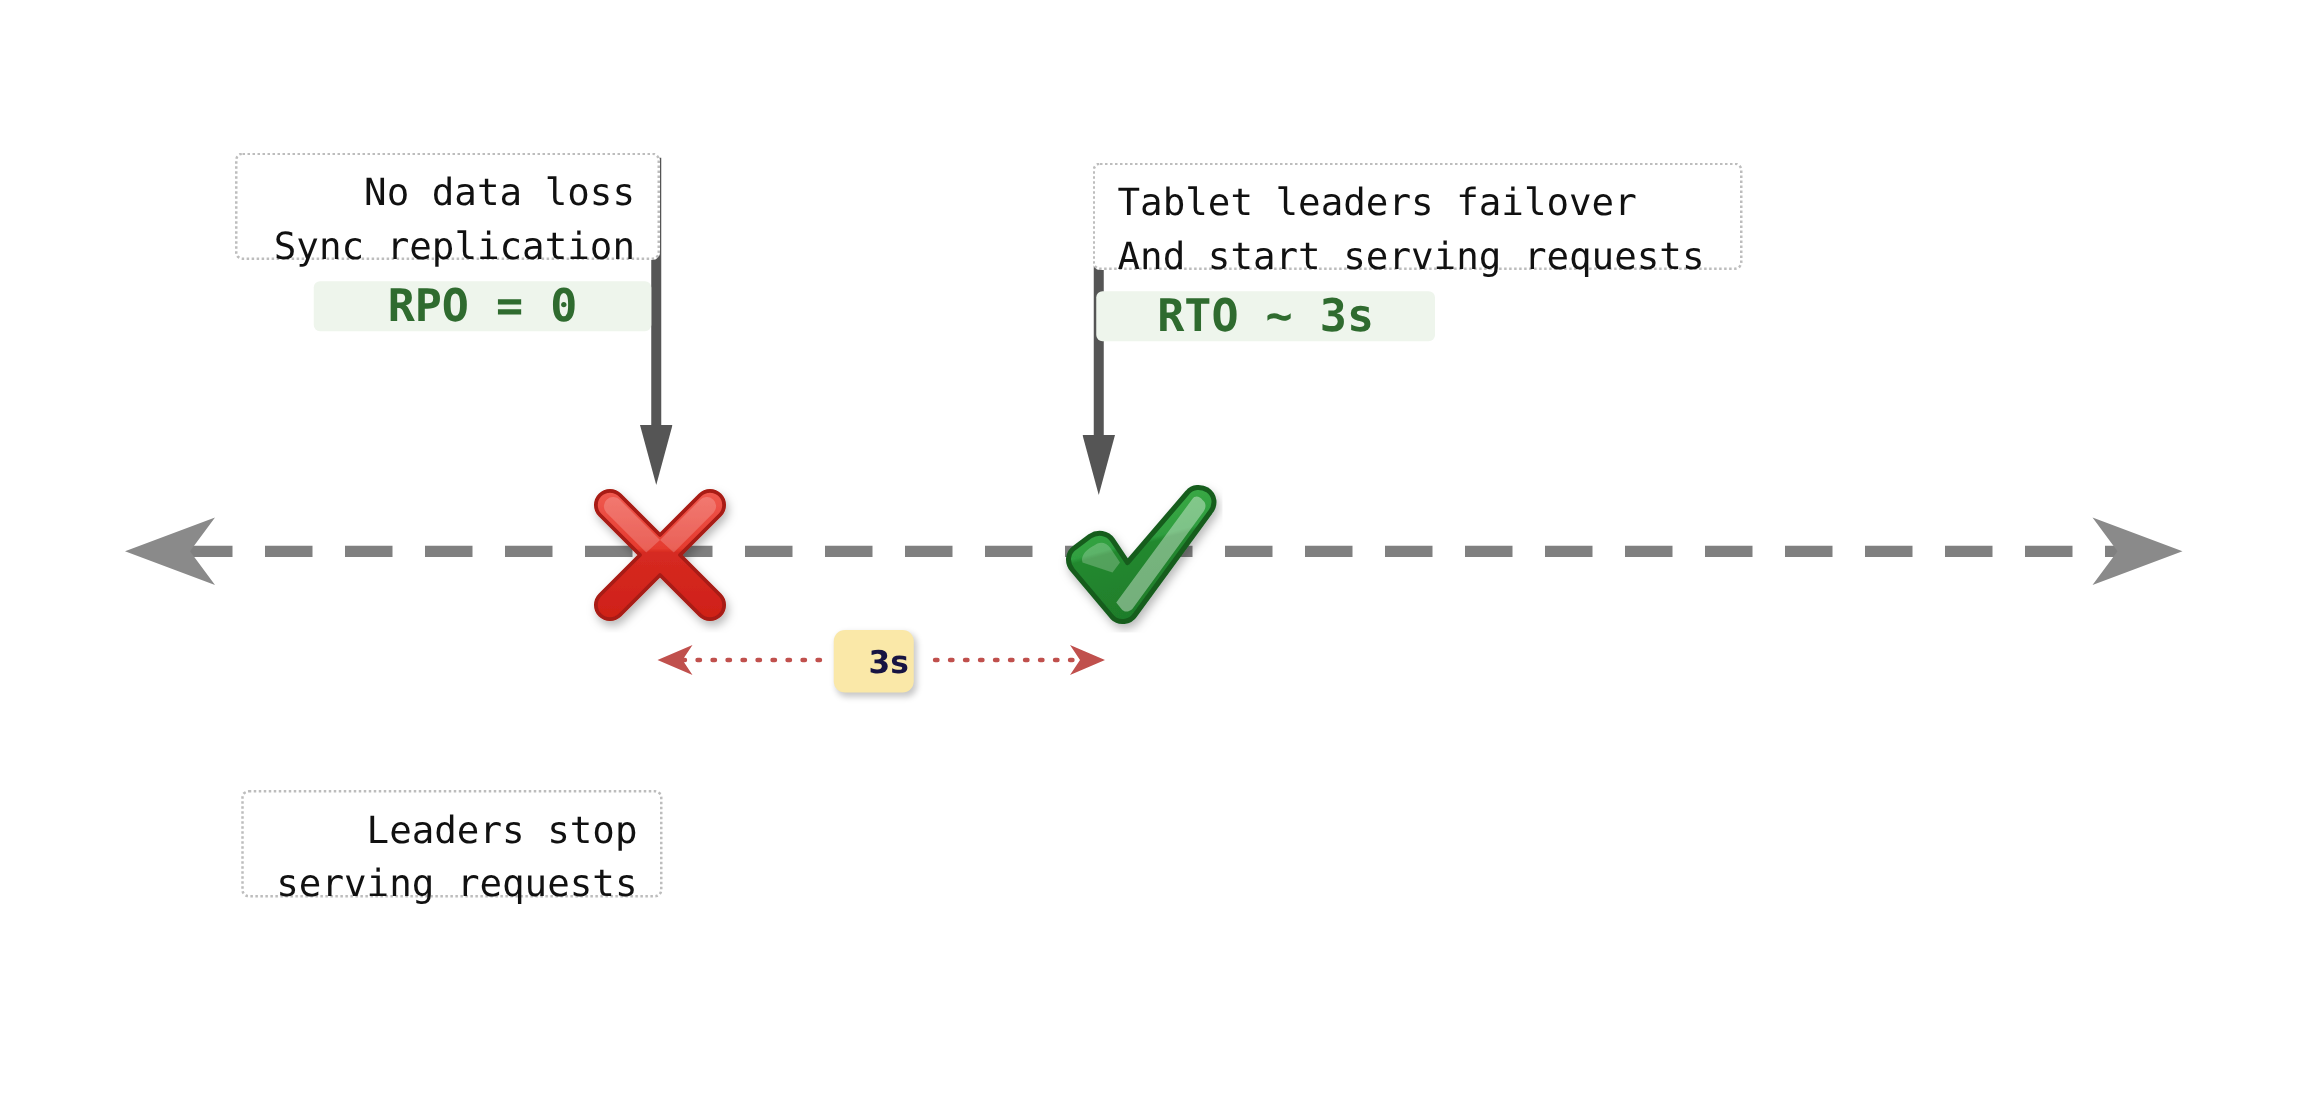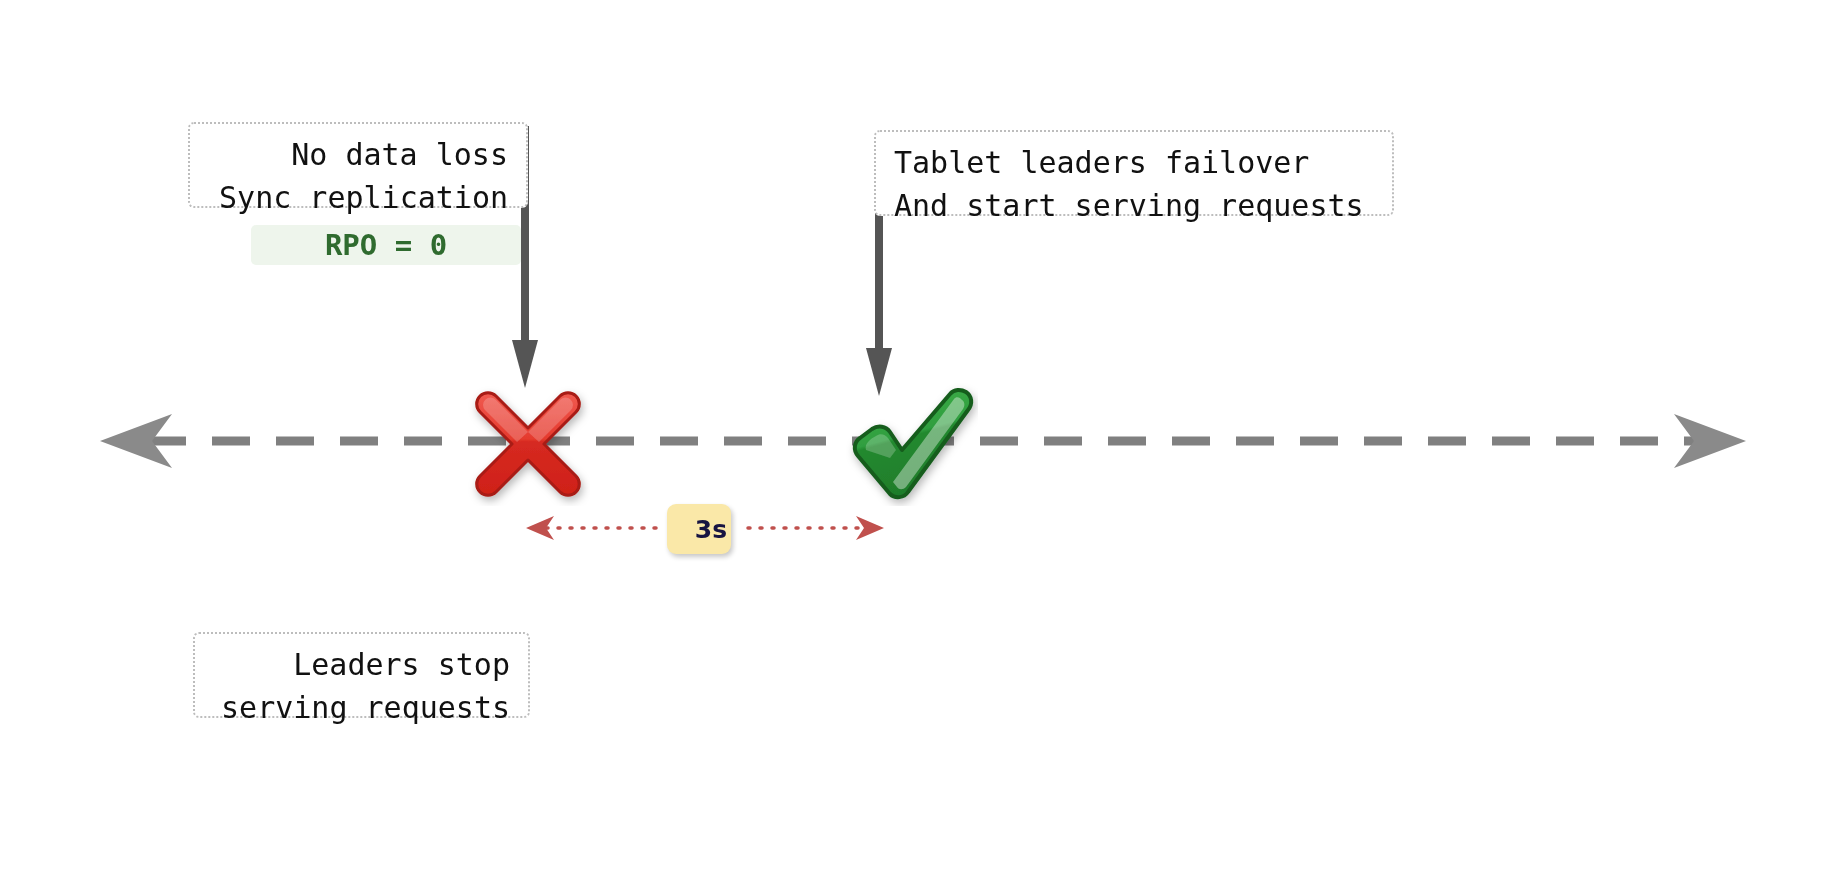--- a/index.html
+++ b/index.html
@@ -50,21 +50,21 @@
   }
 
   
   .metric-badge {
     position: absolute;
     display: flex;
     align-items: center;
     justify-content: center;
     font-family: "DejaVu Sans Mono", "Liberation Mono", monospace;
     font-weight: bold;
-    font-size: 29px;
+    font-size: 36px;
     border-radius: 5px;
     box-sizing: border-box;
     white-space: pre;
   }
   #badge-rpo {
     left: 251px; top: 181px;
     width: 270px; height: 40px;
     background: #eef5ec;
     color: #2f6b2f;
   }
@@ -158,20 +158,21 @@
 Sync replication</div>
 
   <div class="note-box right-align" id="note-leaders-stop">Leaders stop
 serving requests</div>
 
   <div class="note-box left-align" id="note-failover">Tablet leaders failover
 And start serving requests</div>
 
   <div class="metric-badge" id="badge-rpo">RPO = 0</div>
 
+  <div class="metric-badge" id="badge-rto">RTO ~ 3s</div>
 
 
   <svg id="mark-failure" class="status-mark" viewBox="0 0 124 124" xmlns="http://www.w3.org/2000/svg">
     <defs>
       <linearGradient id="xGrad" x1="0" y1="0" x2="0" y2="1">
         <stop offset="0%" stop-color="#f05a50"></stop>
         <stop offset="45%" stop-color="#e53a2e"></stop>
         <stop offset="48%" stop-color="#d62a21"></stop>
         <stop offset="100%" stop-color="#cf2018"></stop>
       </linearGradient>

